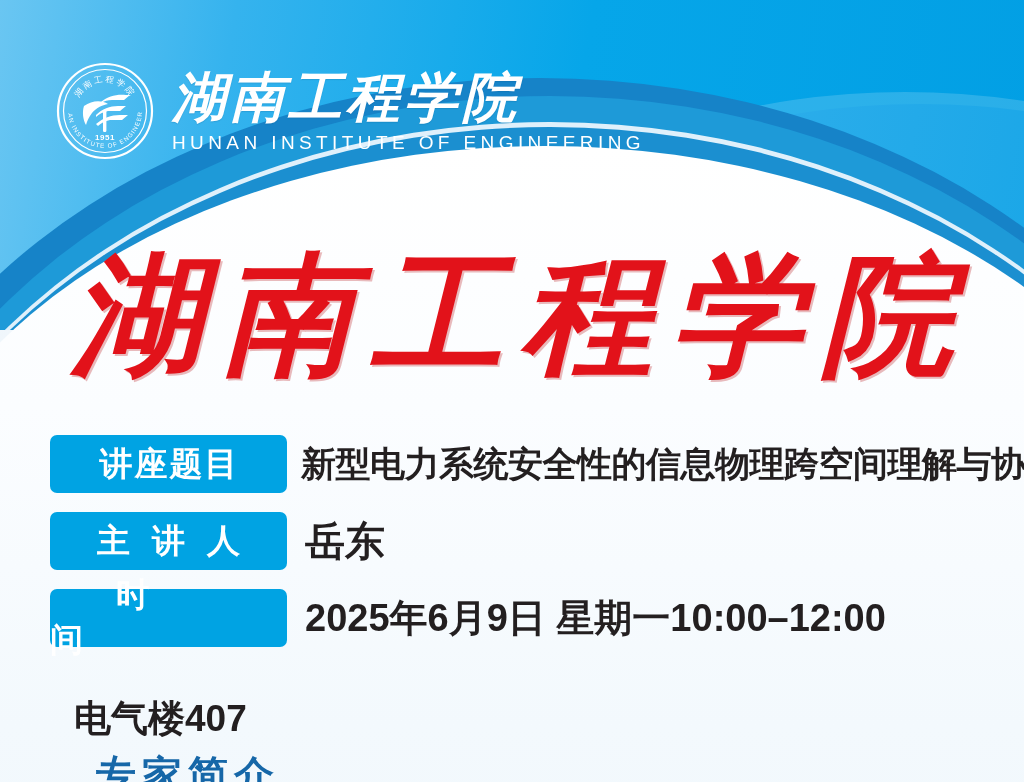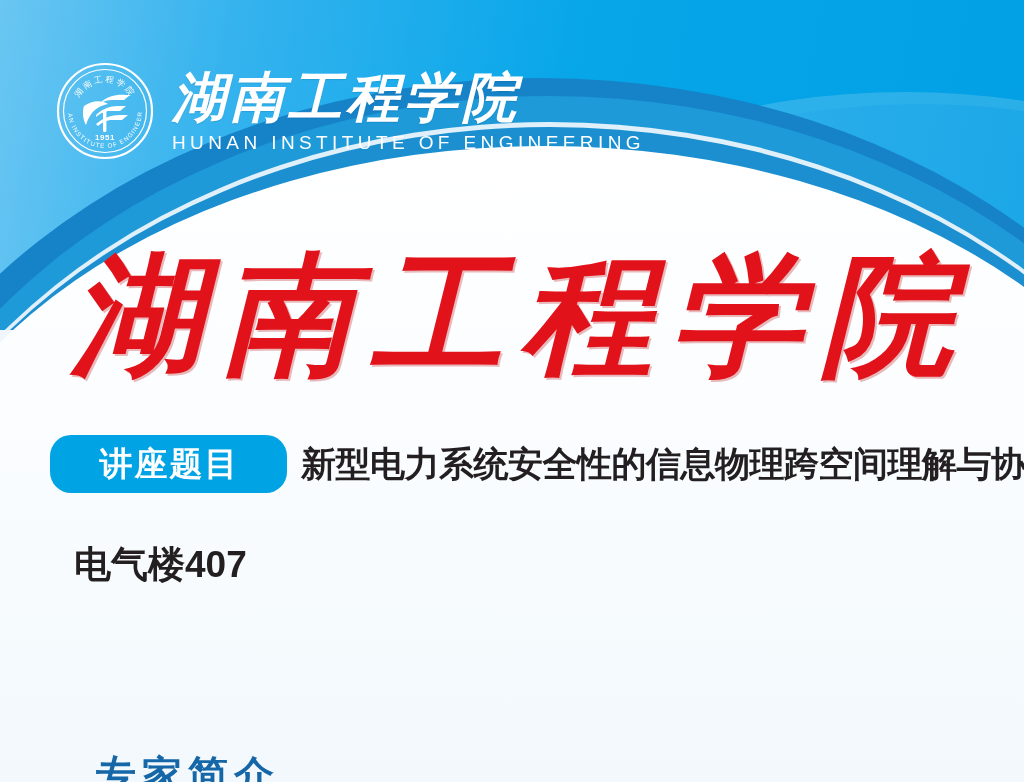--- a/index.html
+++ b/index.html
@@ -172,21 +172,21 @@
     display: flex;
     align-items: center;
     height: 58px;
     margin-bottom: 19px;
     padding-left: 50px;
   }
   .badge {
     flex: none;
     width: 237px;
     height: 58px;
-    border-radius: 21px;
+    border-radius: 7px;
     background: #00a3e3;
     color: #ffffff;
     font-size: 33px;
     font-weight: 700;
     display: flex;
     align-items: center;
     justify-content: center;
     box-sizing: border-box;
     letter-spacing: 2px;
     text-indent: 2px;
@@ -273,21 +273,29 @@
 
   <div class="brand-title">湖南工程学院</div>
 
   <div class="info-rows">
 
     <div class="info-row">
       <div class="badge">讲座题目</div>
       <div class="row-value title-val">新型电力系统安全性的信息物理跨空间理解与协同应对机制</div>
     </div>
 
-
+    <div class="info-row">
+      <div class="badge sparse3">主讲人</div>
+      <div class="row-value speaker-val">岳东</div>
+    </div>
+
+    <div class="info-row">
+      <div class="badge sparse2">时间</div>
+      <div class="row-value time-val">2025年6月9日 星期一10:00–12:00</div>
+    </div>
 
     <div class="info-row">
       <div class="row-value place-val">电气楼407</div>
     </div>
   </div>
 
   <div class="section-heading">专家简介</div>
 
 </div>
 

